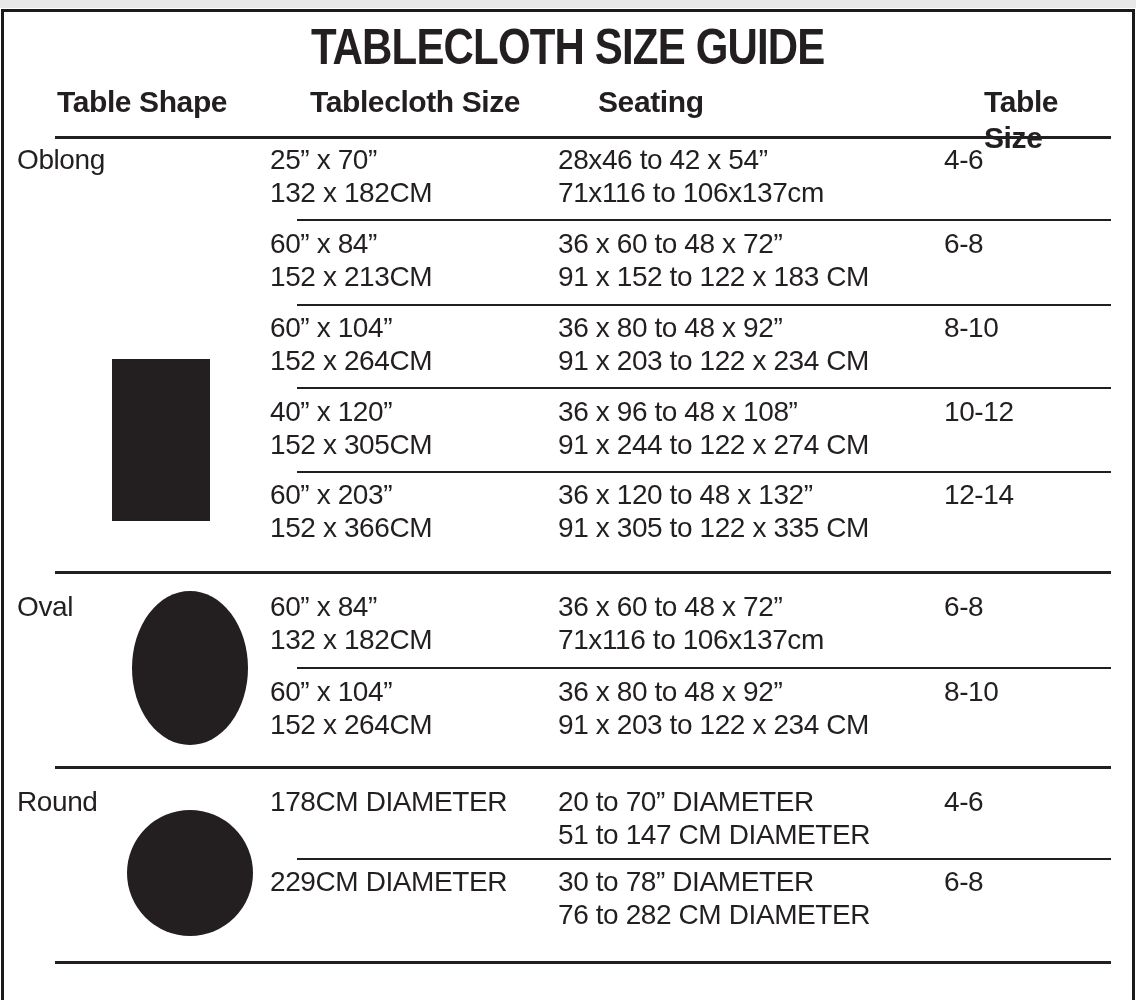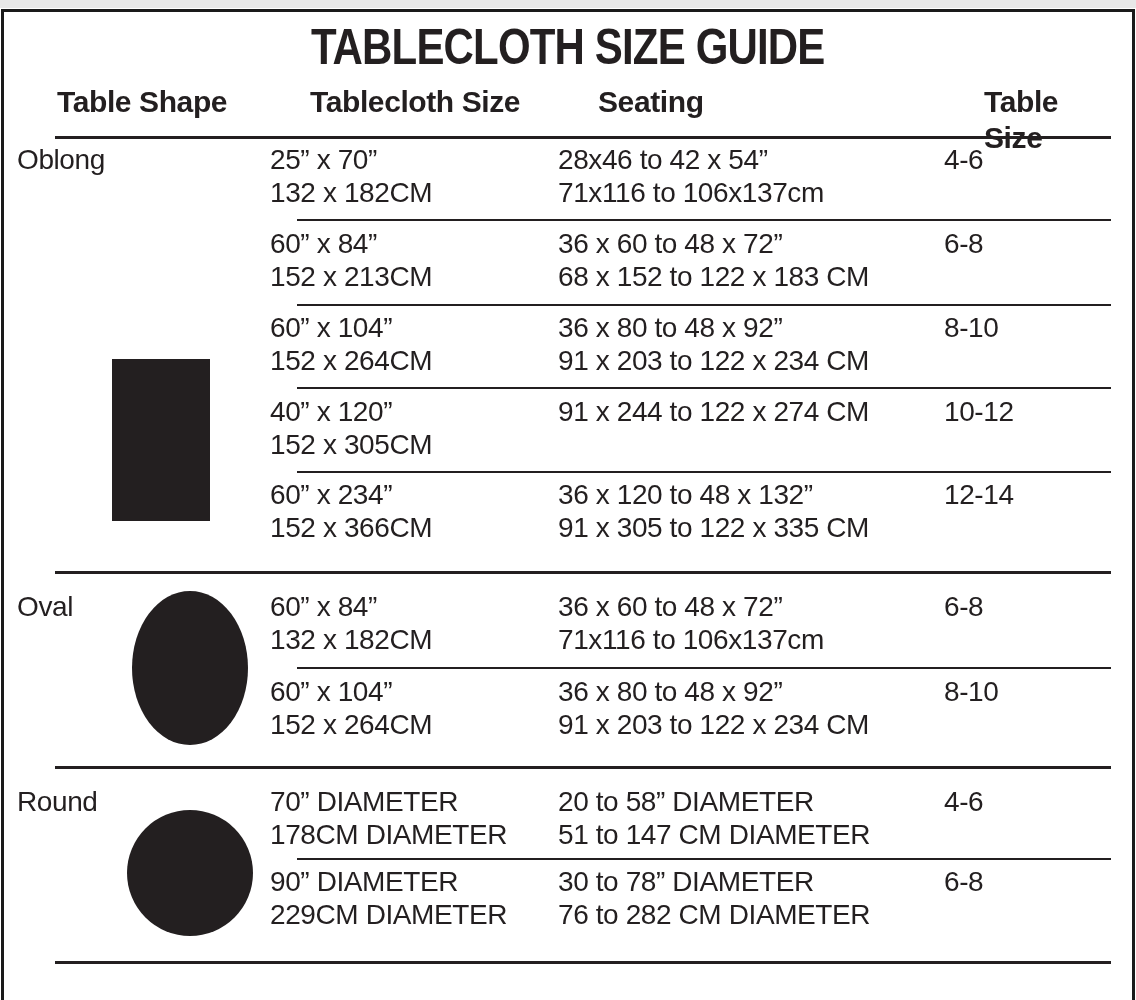--- a/index.html
+++ b/index.html
@@ -88,21 +88,21 @@
   <div class="rule inner" style="top:211px"></div>
 
   <div class="grid row" style="top:219px">
     <div class="cell"></div>
     <div class="cell">
       <div>60” x 84”</div>
       <div>152 x 213CM</div>
     </div>
     <div class="cell">
       <div>36 x 60 to 48 x 72”</div>
-      <div>68 x 152 to 122 x 183 CM</div>
+      <div>91 x 152 to 122 x 183 CM</div>
     </div>
     <div class="cell">6-8</div>
   </div>
   <div class="rule inner" style="top:296px"></div>
 
   <div class="grid row" style="top:303px">
     <div class="cell"></div>
     <div class="cell">
       <div>60” x 104”</div>
       <div>152 x 264CM</div>
@@ -115,30 +115,31 @@
   </div>
   <div class="rule inner" style="top:379px"></div>
 
   <div class="grid row" style="top:387px">
     <div class="cell"></div>
     <div class="cell">
       <div>40” x 120”</div>
       <div>152 x 305CM</div>
     </div>
     <div class="cell">
+      <div>36 x 96 to 48 x 108”</div>
       <div>91 x 244 to 122 x 274 CM</div>
     </div>
     <div class="cell">10-12</div>
   </div>
   <div class="rule inner" style="top:463px"></div>
 
   <div class="grid row" style="top:470px">
     <div class="cell"></div>
     <div class="cell">
-      <div>60” x 234”</div>
+      <div>60” x 203”</div>
       <div>152 x 366CM</div>
     </div>
     <div class="cell">
       <div>36 x 120 to 48 x 132”</div>
       <div>91 x 305 to 122 x 335 CM</div>
     </div>
     <div class="cell">12-14</div>
   </div>
 
   <div class="rule full" style="top:563px"></div>
@@ -168,35 +169,33 @@
       <div>91 x 203 to 122 x 234 CM</div>
     </div>
     <div class="cell">8-10</div>
   </div>
 
   <div class="rule full" style="top:758px"></div>
 
   <div class="grid row" style="top:777px">
     <div class="cell">Round</div>
     <div class="cell">
-      <div>70” DIAMETER</div>
       <div>178CM DIAMETER</div>
     </div>
     <div class="cell">
-      <div>20 to 58” DIAMETER</div>
+      <div>20 to 70” DIAMETER</div>
       <div>51 to 147 CM DIAMETER</div>
     </div>
     <div class="cell">4-6</div>
   </div>
   <div class="rule inner" style="top:850px"></div>
 
   <div class="grid row" style="top:857px">
     <div class="cell"></div>
     <div class="cell">
-      <div>90” DIAMETER</div>
       <div>229CM DIAMETER</div>
     </div>
     <div class="cell">
       <div>30 to 78” DIAMETER</div>
       <div>76 to 282 CM DIAMETER</div>
     </div>
     <div class="cell">6-8</div>
   </div>
 
   <div class="rule full" style="top:953px"></div>

